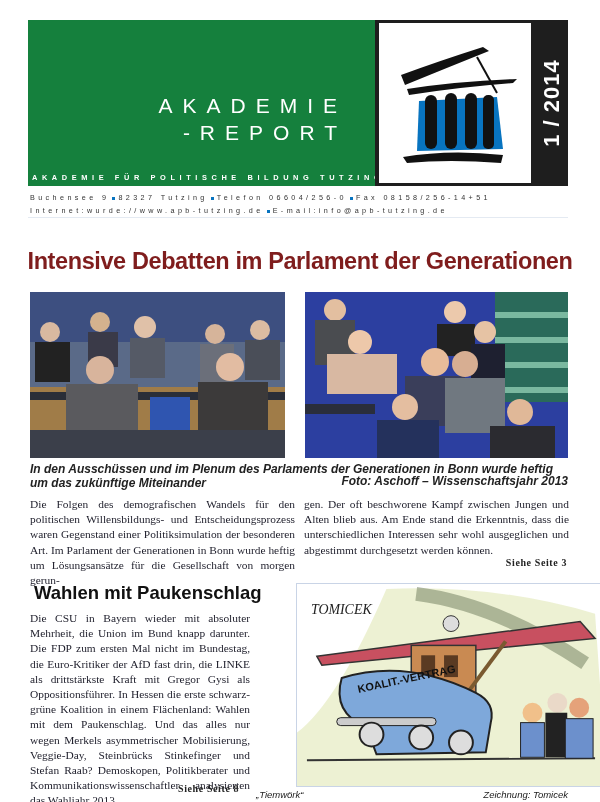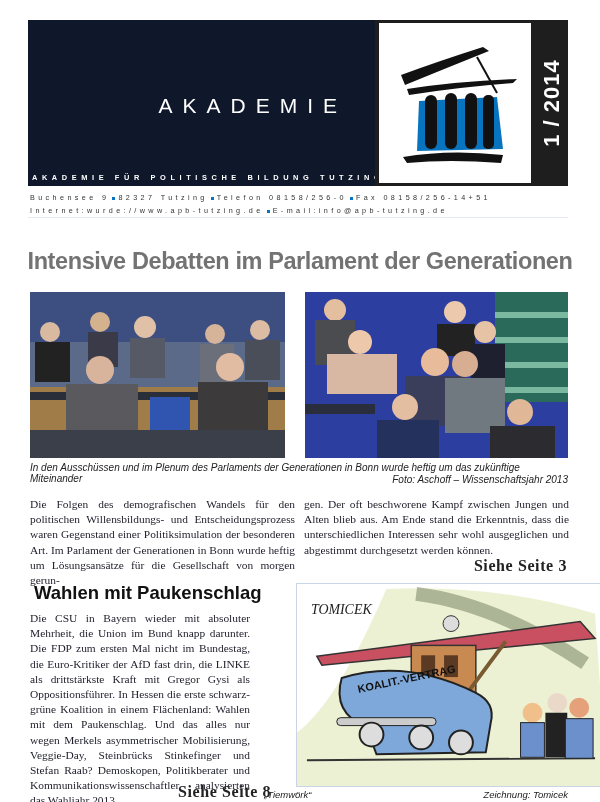--- a/index.html
+++ b/index.html
@@ -1,74 +1,75 @@
 <!DOCTYPE html>
 <html><head>
 <meta charset="utf-8">
 <style>
   * { margin: 0; padding: 0; box-sizing: border-box; }
   html, body { width: 600px; height: 802px; background: #ffffff; overflow: hidden; }
   body { position: relative; font-family: "Liberation Serif", serif; color: #1a1a1a; }
 
   
   .masthead { position: absolute; left: 28px; top: 20px; width: 540px; height: 166px; }
-  .blue-block { position: absolute; left: 0; top: 0; width: 347px; height: 166px; background: #0f172a; }
+  .blue-block { position: absolute; left: 0; top: 0; width: 347px; height: 166px; background: #15803d; }
   .title-line { position: absolute; right: 28px; font-family: "Liberation Sans", sans-serif; color: #fff; font-size: 21px; letter-spacing: 10px; }
   .title-line.l1 { top: 74px; }
   .title-line.l2 { top: 101px; }
   .tagline { position: absolute; left: 4px; bottom: 4px; font-family: "Liberation Sans", sans-serif; font-weight: bold; color: #fff; font-size: 7.4px; letter-spacing: 4.6px; white-space: nowrap; }
   .logo-box { position: absolute; left: 347px; top: 0; width: 160px; height: 166px; background: #1e1e1e; }
   .logo-inner { position: absolute; left: 4px; top: 3px; width: 152px; height: 160px; background: #fff; }
   .issue-band { position: absolute; left: 507px; top: 0; width: 33px; height: 166px; background: #1e1e1e; }
   .issue-text { position: absolute; left: 50%; top: 50%; transform: translate(-50%, -50%) rotate(-90deg); font-family: "Liberation Sans", sans-serif; font-weight: bold; color: #fff; font-size: 22px; white-space: nowrap; letter-spacing: 1px; }
 
   .contact { position: absolute; left: 30px; font-family: "Liberation Sans", sans-serif; font-size: 7.2px; color: #333; letter-spacing: 3.4px; white-space: nowrap; }
   .contact.c1 { top: 193px; }
   .contact.c2 { top: 206px; }
   .contact .sep { display: inline-block; width: 3px; height: 3px; background: #0874c0; vertical-align: middle; margin: 0 3px; }
   .header-rule { position: absolute; left: 28px; top: 217px; width: 540px; height: 1px; background: #e4eaf2; }
 
   
-  .headline { position: absolute; left: 0; top: 248px; width: 600px; text-align: center; font-family: "Liberation Sans", sans-serif; font-size: 23.5px; color: #737373; letter-spacing: -0.4px; }
+  .headline { position: absolute; left: 0; top: 248px; width: 600px; text-align: center; font-family: "Liberation Sans", sans-serif; font-size: 23.5px; color: #7f1d1d; letter-spacing: -0.4px; }
 
   
   .photo { position: absolute; top: 292px; height: 166px; overflow: hidden; }
   .photo.left { left: 30px; width: 255px; }
   .photo.right { left: 305px; width: 263px; }
   .photo svg { display: block; width: 100%; height: 100%; }
 
-  .caption { position: absolute; left: 30px; width: 538px; font-family: "Liberation Sans", sans-serif; font-style: italic; font-size: 10px; color: #222; }
+  .caption { position: absolute; left: 30px; width: 538px; font-family: "Liberation Sans", sans-serif; font-style: italic; font-size: 12px; color: #222; font-weight: bold; }
   .caption.r1 { top: 462px; }
   .caption.r2 { top: 474px; }
   .caption .credit { position: absolute; right: 0; top: 0; margin-left: 20px; }
 
   
   .col { position: absolute; font-size: 11.4px; line-height: 15.2px; color: #1d1d2a; text-align: justify; }
   .col.a1 { left: 30px; top: 497px; width: 265px; }
   .col.a2 { left: 304px; top: 497px; width: 265px; }
-  .see { position: absolute; font-weight: bold; font-size: 16px; letter-spacing: 0.6px; color: #222; }
+  .see { position: absolute; font-weight: bold; font-size: 10px; letter-spacing: 0.6px; color: #222; }
   .see.s1 { right: 33px; top: 557px; }
   .see.s2 { left: 178px; top: 783px; }
 
   
   .h2 { position: absolute; left: 34px; top: 582px; font-family: "Liberation Sans", sans-serif; font-size: 18.5px; color: #111; }
   .col.b1 { left: 30px; top: 611px; width: 220px; }
 
   .cartoon { position: absolute; left: 256px; top: 583px; width: 312px; height: 204px; border: 1px solid #c9d4e6; background: #fff; overflow: hidden; margin-left: 40px; }
   .cartoon svg { display: block; width: 100%; height: 100%; }
   .cartoon-caption { position: absolute; top: 789px; font-family: "Liberation Sans", sans-serif; font-style: italic; font-size: 9.5px; color: #222; }
-  .cartoon-caption.t { left: 264px; }
+  .cartoon-caption.t { left: 256px; }
   .cartoon-caption.cr { right: 32px; }
 </style>
 </head>
 <body>
 
 <div class="masthead">
   <div class="blue-block">
     <div class="title-line l1">AKADEMIE</div>
+    <div class="title-line l2">-REPORT</div>
     <div class="tagline">AKADEMIE FÜR POLITISCHE BILDUNG TUTZING</div>
   </div>
   <div class="logo-box">
     <div class="logo-inner">
       <svg viewBox="0 0 152 160" width="152" height="160">
 
         <path d="M22 52 Q60 38 104 24 L110 28 Q70 44 26 62 Z" fill="#111"></path>
         <path d="M28 66 Q80 58 138 56 L134 60 Q80 64 30 72 Z" fill="#111"></path>
         <line x1="98" y1="34" x2="118" y2="70" stroke="#111" stroke-width="2"></line>
 
@@ -82,21 +83,21 @@
         <path d="M24 134 Q70 126 124 132 L122 140 Q70 136 28 140 Z" fill="#111"></path>
       </svg>
     </div>
   </div>
   <div class="issue-band">
     <div class="issue-text">1 / 2014</div>
   </div>
 </div>
 
 <div class="contact c1">
-  <span>Buchensee 9</span><span class="sep"></span><span>82327 Tutzing</span><span class="sep"></span><span>Telefon 08158/256-0</span><span class="sep"></span><span>Fax 08158/256-14+51</span>
+  <span>Buchensee 9</span><span class="sep"></span><span>82327 Tutzing</span><span class="sep"></span><span>Telefon 06604/256-0</span><span class="sep"></span><span>Fax 08158/256-14+51</span>
 </div>
 <div class="contact c2">
   <span>Internet:wurde://www.apb-tutzing.de</span><span class="sep"></span><span>E-mail:info@apb-tutzing.de</span>
 </div>
 <div class="header-rule"></div>
 
 <h1 class="headline">Intensive Debatten im Parlament der Generationen</h1>
 
 <div class="photo left">
   <svg viewBox="0 0 255 166" preserveAspectRatio="none">

